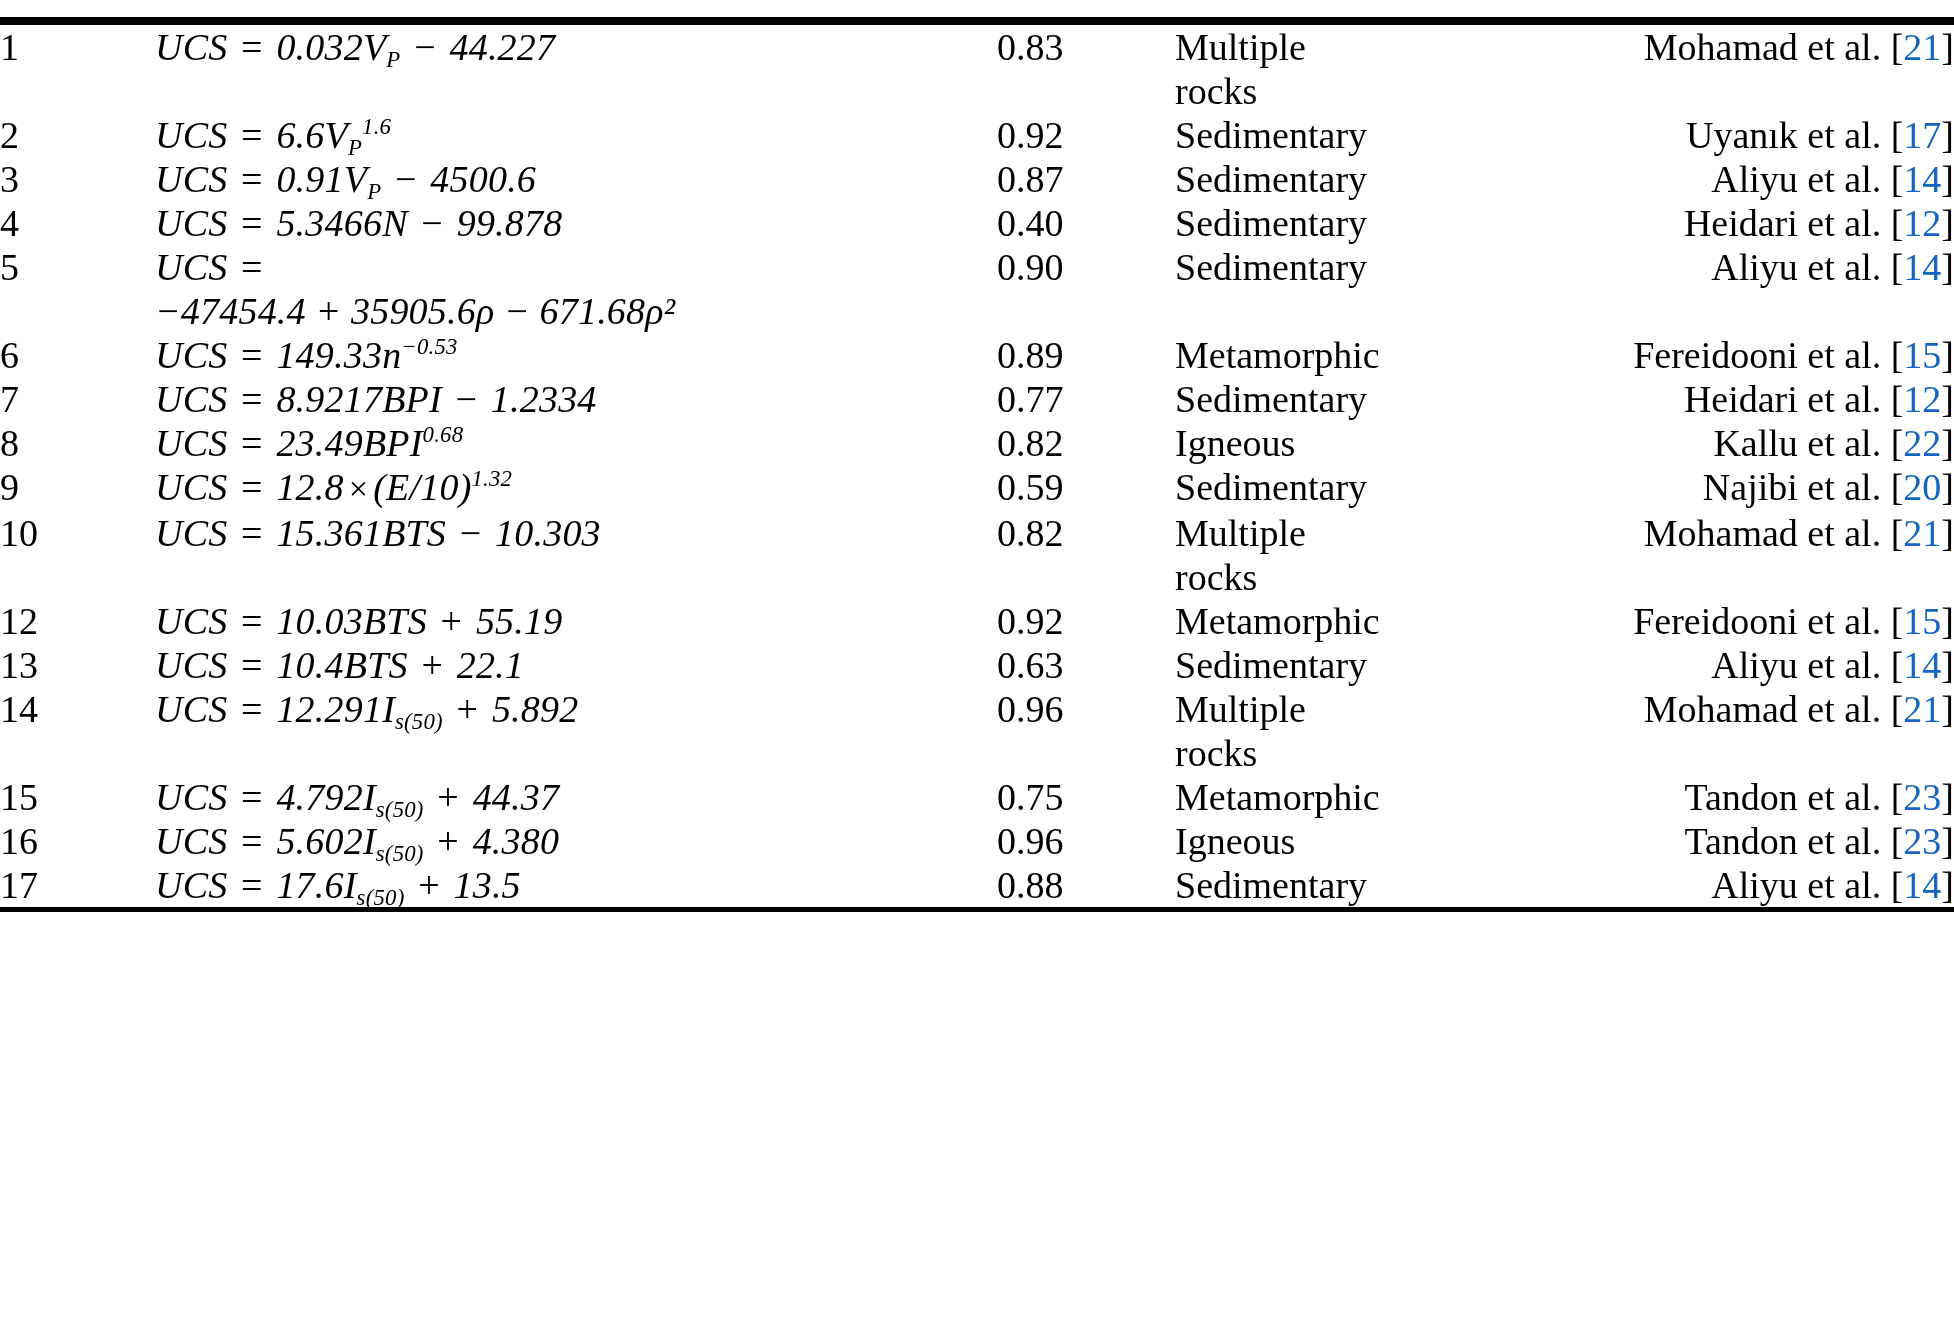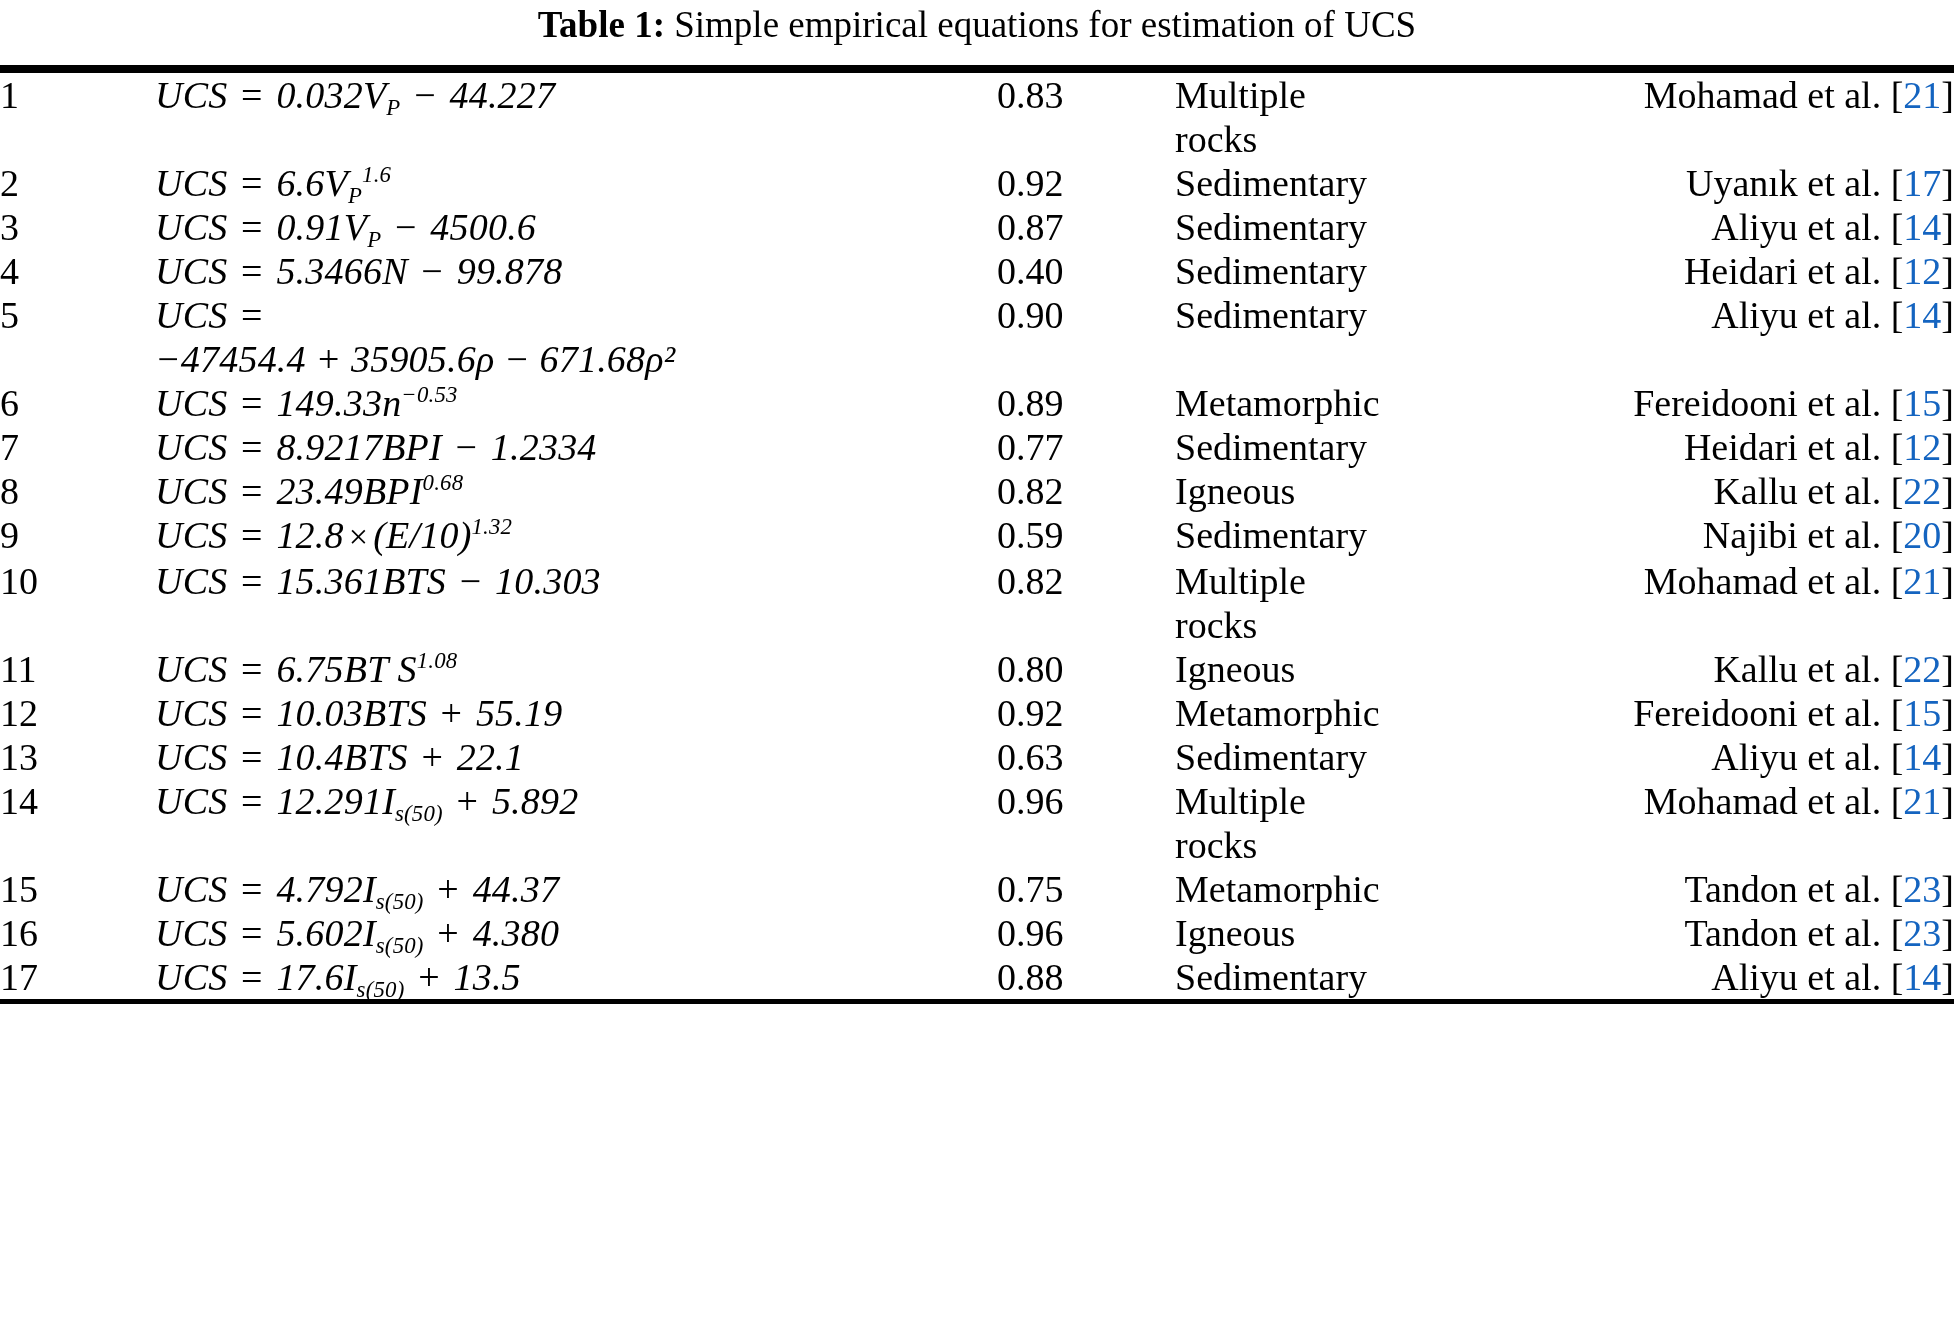--- a/index.html
+++ b/index.html
@@ -116,24 +116,20 @@
 
   
   .cite-num { color: #1464c0; }
   .cite-br  { color: #000000; }
 </style>
 </head>
 <body>
 
 <div class="table-figure">
 
-  <div class="caption">
-    <span class="caption-label">Table 1:</span>
-    <span class="caption-text">Simple empirical equations for estimation of UCS</span>
-  </div>
 
   <div class="rule rule-top"></div>
 
 
   <div class="rule rule-mid"></div>
 
   <table class="tbl">
     <colgroup>
       <col class="c-no">
         <col class="c-eq">
@@ -228,29 +224,20 @@
           <td class="cell-no">10</td>
           <td class="cell-eq"><span class="eq"><span>UCS</span><span class="op"> = </span><span>15.361</span><span>BTS</span><span class="op"> − </span><span>10.303</span></span></td>
           <td class="cell-r2">0.82</td>
           <td class="cell-rock">
             <span class="rock-wrap">Multiple</span>
             <span class="rock-l2">rocks</span>
           </td>
           <td class="cell-ref"><span>Mohamad et al.</span> <span class="cite-br">[</span><span class="cite-num" style="color: rgb(20, 100, 192);">21</span><span class="cite-br">]</span></td>
         </tr>
         <tr>
-          <td class="cell-no">11</td>
-          <td class="cell-eq"><span class="eq"><span>UCS</span><span class="op"> = </span><span>6.75</span><span>BT S</span><sup>1.08</sup></span></td>
-          <td class="cell-r2">0.80</td>
-          <td class="cell-rock">
-            <span class="rock-wrap">Igneous</span>
-          </td>
-          <td class="cell-ref"><span>Kallu et al.</span> <span class="cite-br">[</span><span class="cite-num" style="color: rgb(20, 100, 192);">22</span><span class="cite-br">]</span></td>
-        </tr>
-        <tr>
           <td class="cell-no">12</td>
           <td class="cell-eq"><span class="eq"><span>UCS</span><span class="op"> = </span><span>10.03</span><span>BTS</span><span class="op"> + </span><span>55.19</span></span></td>
           <td class="cell-r2">0.92</td>
           <td class="cell-rock">
             <span class="rock-wrap">Metamorphic</span>
           </td>
           <td class="cell-ref"><span>Fereidooni et al.</span> <span class="cite-br">[</span><span class="cite-num" style="color: rgb(20, 100, 192);">15</span><span class="cite-br">]</span></td>
         </tr>
         <tr>
           <td class="cell-no">13</td>

